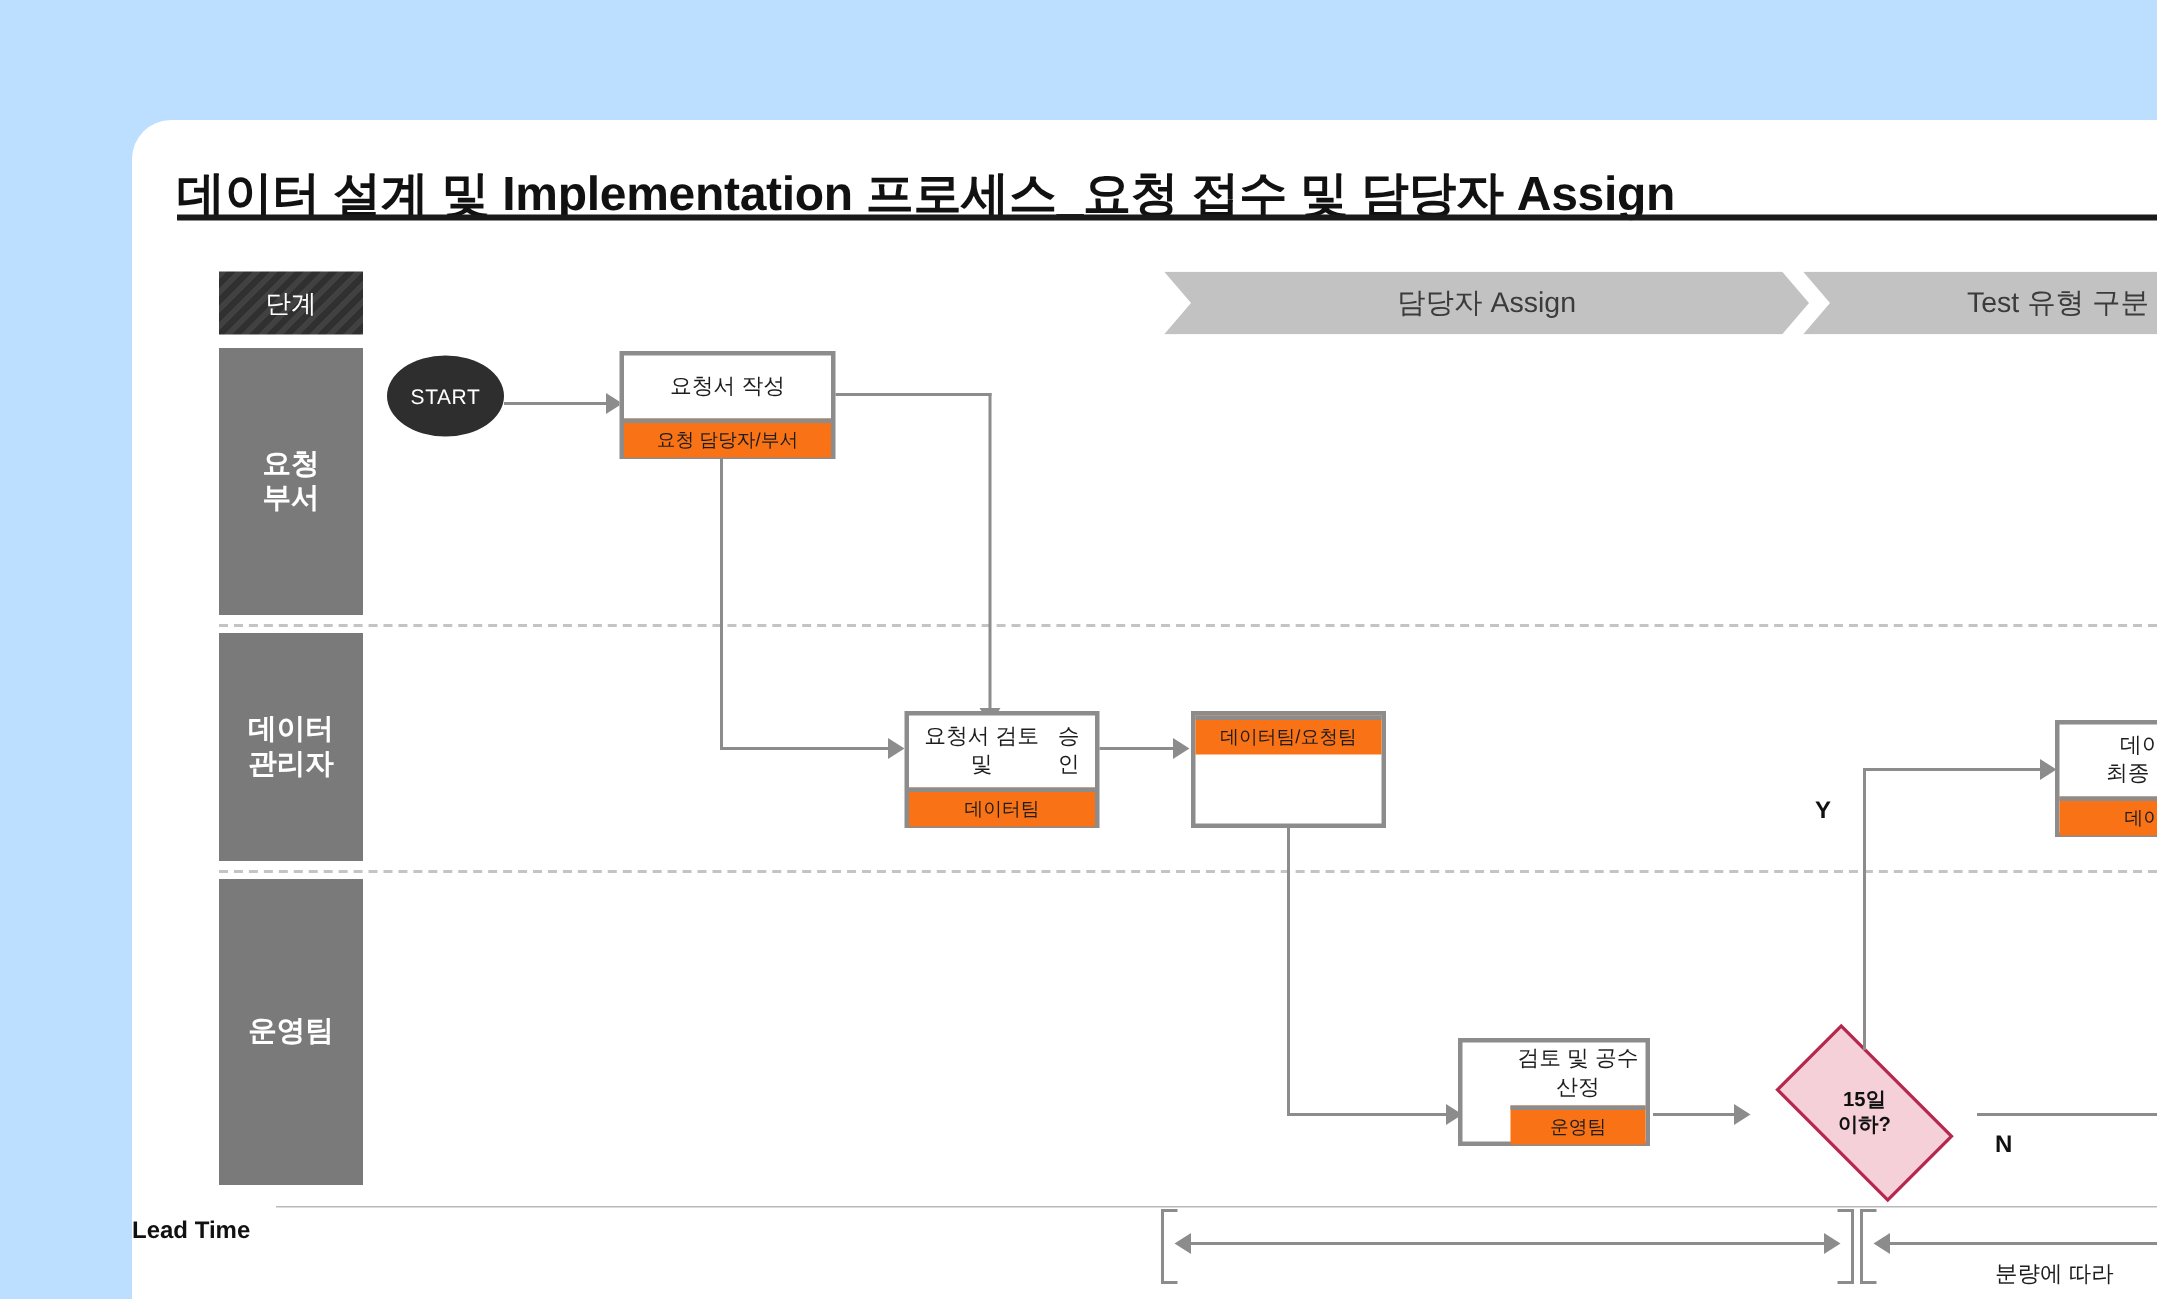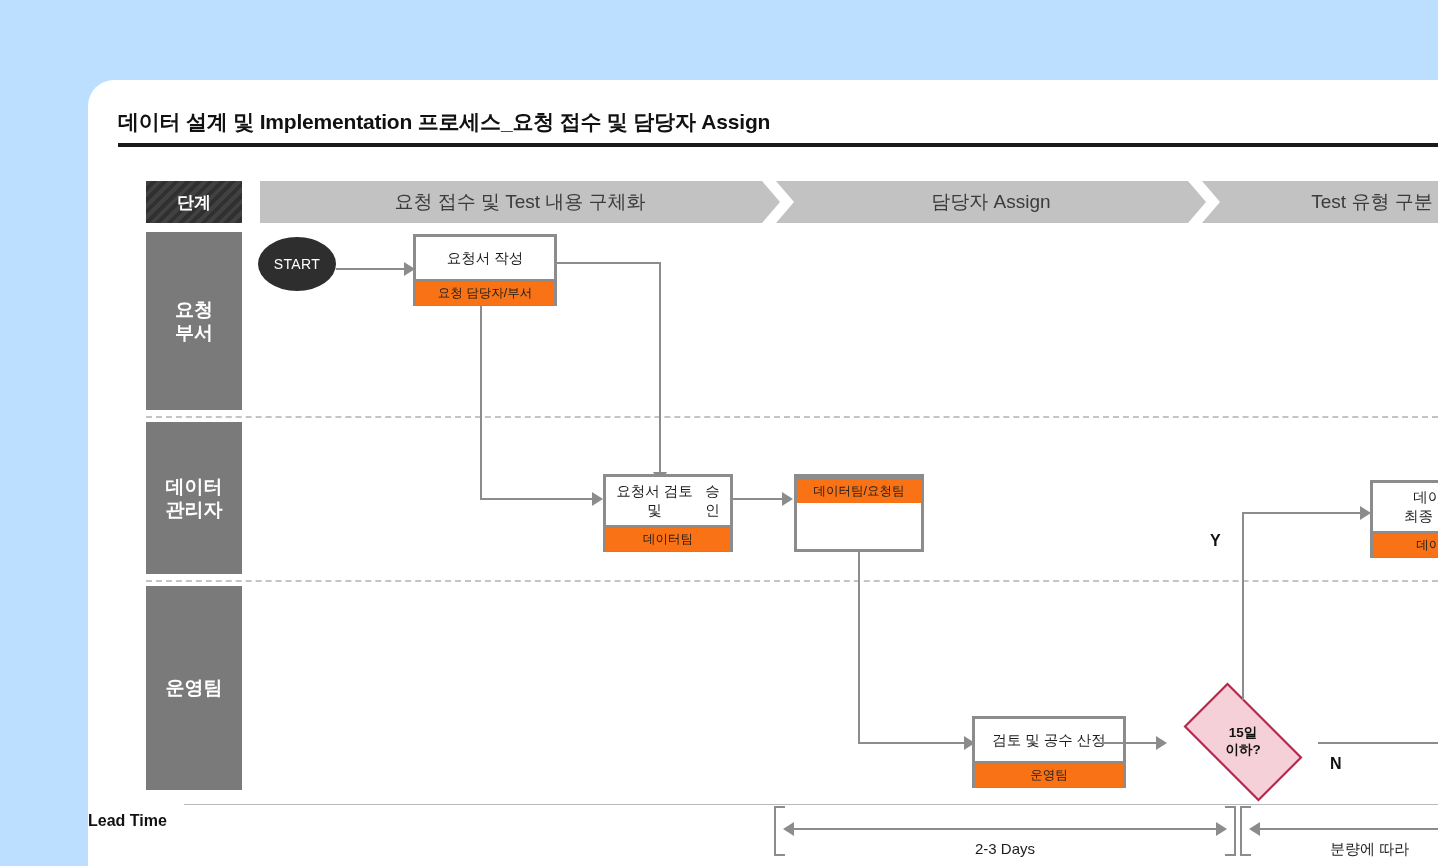--- a/index.html
+++ b/index.html
@@ -18,34 +18,34 @@
   }
   
   .slide{
     position:absolute;left:88px;top:80px;width:1350px;height:786px;
     background:#ffffff;border-top-left-radius:26px;overflow:hidden;
   }
 
   
   .title{
     position:absolute;left:30px;top:28px;width:1300px;
-    font-size:21px;font-weight:bold;color:#111;letter-spacing:-0.2px;
+    font-size:32px;font-weight:bold;color:#111;letter-spacing:-0.2px;
     white-space:nowrap;
   }
   .title-rule{
     position:absolute;left:30px;top:63px;width:1320px;height:4px;background:#1a1a1a;
   }
 
   
   .stage-row{position:absolute;left:58px;top:101px;height:42px;width:1292px;}
   .stage-key{
     position:absolute;left:0;top:0;width:96px;height:42px;
     background:
       repeating-linear-gradient(135deg,#414141 0 4px,#303030 4px 8px);
-    color:#fff;font-size:17px;font-weight:bold;
+    color:#fff;font-size:17px;font-weight:normal;
     display:flex;align-items:center;justify-content:center;
   }
   .chev{
     position:absolute;top:0;height:42px;background:#c2c2c2;
     color:#3b3b3b;font-size:19px;
     display:flex;align-items:center;justify-content:center;
     clip-path:polygon(0 0, calc(100% - 18px) 0, 100% 50%, calc(100% - 18px) 100%, 0 100%);
   }
   .chev.notch{
     clip-path:polygon(0 0, calc(100% - 18px) 0, 100% 50%, calc(100% - 18px) 100%, 0 100%, 18px 50%);
@@ -131,23 +131,20 @@
 <div id="page">
   <div class="backdrop"></div>
 
   <div class="slide">
 
     <div class="title">데이터 설계 및 Implementation 프로세스_요청 접수 및 담당자 Assign</div>
     <div class="title-rule"></div>
 
     <div class="stage-row">
       <div class="stage-key">단계</div>
-      <div class="chev" style="left:114px;width:520px;">
-        <span>요청 접수 및 Test 내용 구체화</span>
-      </div>
       <div class="chev notch" style="left:630px;width:430px;">
         <span>담당자 Assign</span>
       </div>
       <div class="chev notch" style="left:1056px;width:340px;">
         <span>Test 유형 구분</span>
       </div>
     </div>
 
     <div class="lane-label" style="top:152px;height:178px;font-family:Liberation Serif, serif;">
       <div>
@@ -201,21 +198,21 @@
     <div class="ah right" style="left:694px;top:412px;"></div>
 
     <div class="node" style="left:706px;top:394px;width:130px;height:78px;">
       <div class="owner">데이터팀/요청팀</div>
     </div>
 
     <div class="ln v" style="left:770px;top:472px;height:192px;"></div>
     <div class="ln h" style="left:770px;top:662px;width:110px;"></div>
     <div class="ah right" style="left:876px;top:656px;"></div>
 
-    <div class="node" style="left:884px;top:636px;width:154px;height:72px;">
+    <div class="node" style="left:884px;top:612px;width:128px;height:72px;padding-left:32px;">
       <div class="body" style="height:42px;">검토 및 공수 산정</div>
       <div class="owner">운영팀</div>
     </div>
 
     <div class="ln h" style="left:1014px;top:662px;width:58px;"></div>
     <div class="ah right" style="left:1068px;top:656px;"></div>
 
     <div class="diamond" style="left:1080px;top:618px;width:150px;height:88px;">
       <div class="dshape"></div>
       <div class="dtext">
@@ -243,21 +240,20 @@
     <div class="lt-rule" style="left:96px;top:724px;width:1254px;"></div>
     <div class="lt-label" style="left:0px;top:732px;">Lead Time</div>
 
 
     <div class="span" style="left:686px;top:726px;width:462px;">
       <div class="brk-l"></div>
       <div class="brk-r"></div>
       <div class="bar"></div>
       <div class="a-l"></div>
       <div class="a-r"></div>
-      <div class="cap">2-3 Days</div>
     </div>
 
     <div class="span" style="left:1152px;top:726px;width:300px;">
       <div class="brk-l"></div>
       <div class="bar" style="right:0;"></div>
       <div class="a-l"></div>
       <div class="cap shift">분량에 따라</div>
     </div>
 
   </div>

